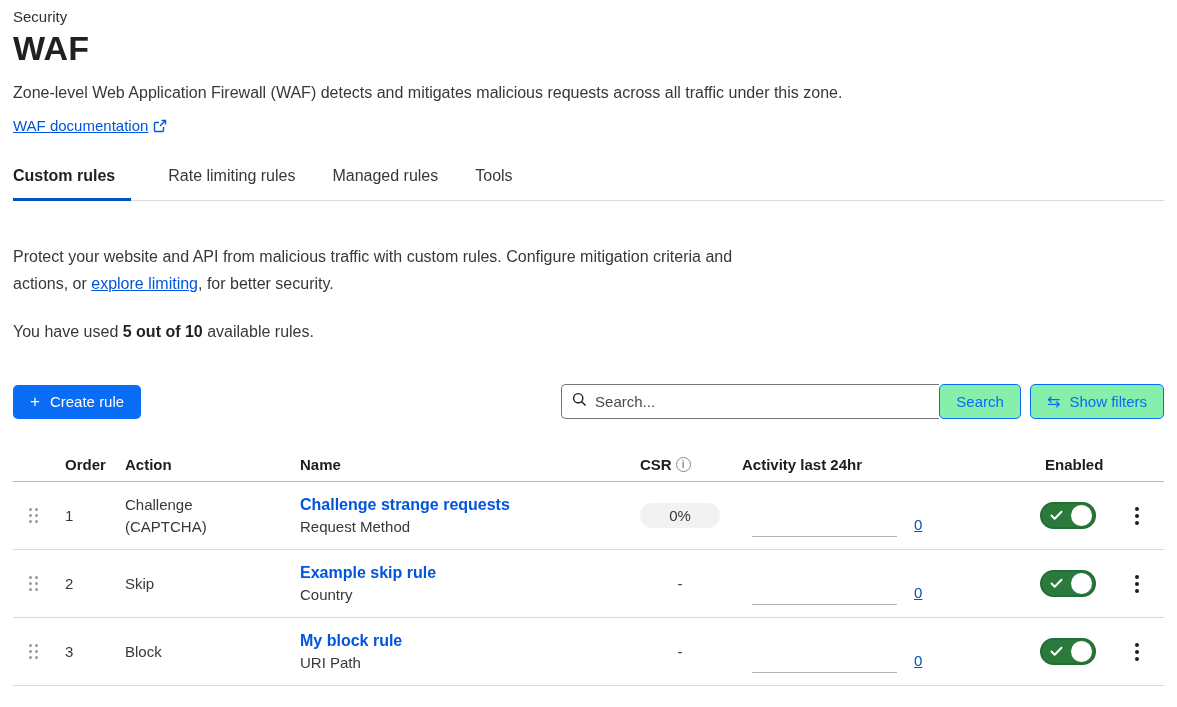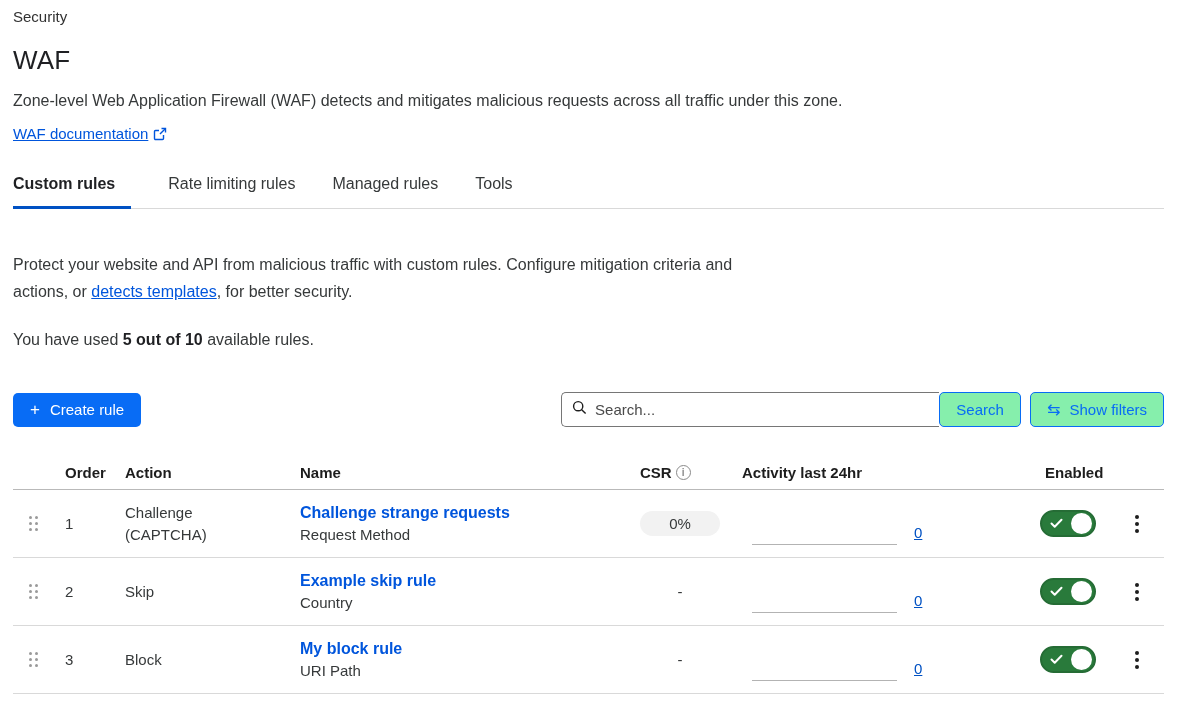--- a/index.html
+++ b/index.html
@@ -1,21 +1,21 @@
 <!DOCTYPE html>
 <html><head>
 <meta charset="utf-8">
 <style>
   * { margin:0; padding:0; box-sizing:border-box; }
   html,body { background:#ffffff; font-family:"Liberation Sans","DejaVu Sans",sans-serif; color:#36393a; }
   .page { width:1166px; height:707px; padding:8px 13px 0 13px; overflow:hidden; }
 
   
   .breadcrumb { font-size:15px; color:#313131; }
-  .page-title { font-size:26px; font-weight:400; color:#1f2023; margin-top:20px; letter-spacing:.2px; }
+  .page-title { font-size:34px; font-weight:700; color:#1f2023; margin-top:4px; letter-spacing:.2px; }
   .page-desc { font-size:16px; color:#36393a; margin-top:16px; }
   .doc-link-row { margin-top:15px; font-size:15px; display:flex; align-items:center; gap:5px; }
   a.link { color:#0055dc; text-decoration:underline; cursor:pointer; }
   .ext-icon svg { display:block; }
 
   
   .tabs { margin-top:33px; display:flex; border-bottom:1px solid #d9d9d9; width:1151px; }
   .tab { font-size:16px; color:#36393a; padding:0 0 13px 0; margin-right:37px; cursor:pointer; }
   .tab.active { color:#1f2023; font-weight:700; border-bottom:3px solid #0051c3; margin-bottom:-1px; padding-right:16px; }
 
@@ -94,21 +94,21 @@
     </span>
   </div>
 
   <div class="tabs">
     <div class="tab active">Custom rules</div>
     <div class="tab">Rate limiting rules</div>
     <div class="tab">Managed rules</div>
     <div class="tab">Tools</div>
   </div>
 
-  <p class="intro"><span>Protect your website and API from malicious traffic with custom rules. Configure mitigation criteria and actions, or </span><a class="link">detects templates</a><span>, for better security.</span></p>
+  <p class="intro"><span>Protect your website and API from malicious traffic with custom rules. Configure mitigation criteria and actions, or </span><a class="link">explore limiting</a><span>, for better security.</span></p>
 
   <p class="usage"><span>You have used </span><b>5 out of 10</b><span> available rules.</span></p>
 
   <div class="toolbar">
     <button class="btn-primary">
       <span class="plus">+</span>
       <span>Create rule</span>
     </button>
     <div class="search-group">
       <div class="search-box">

